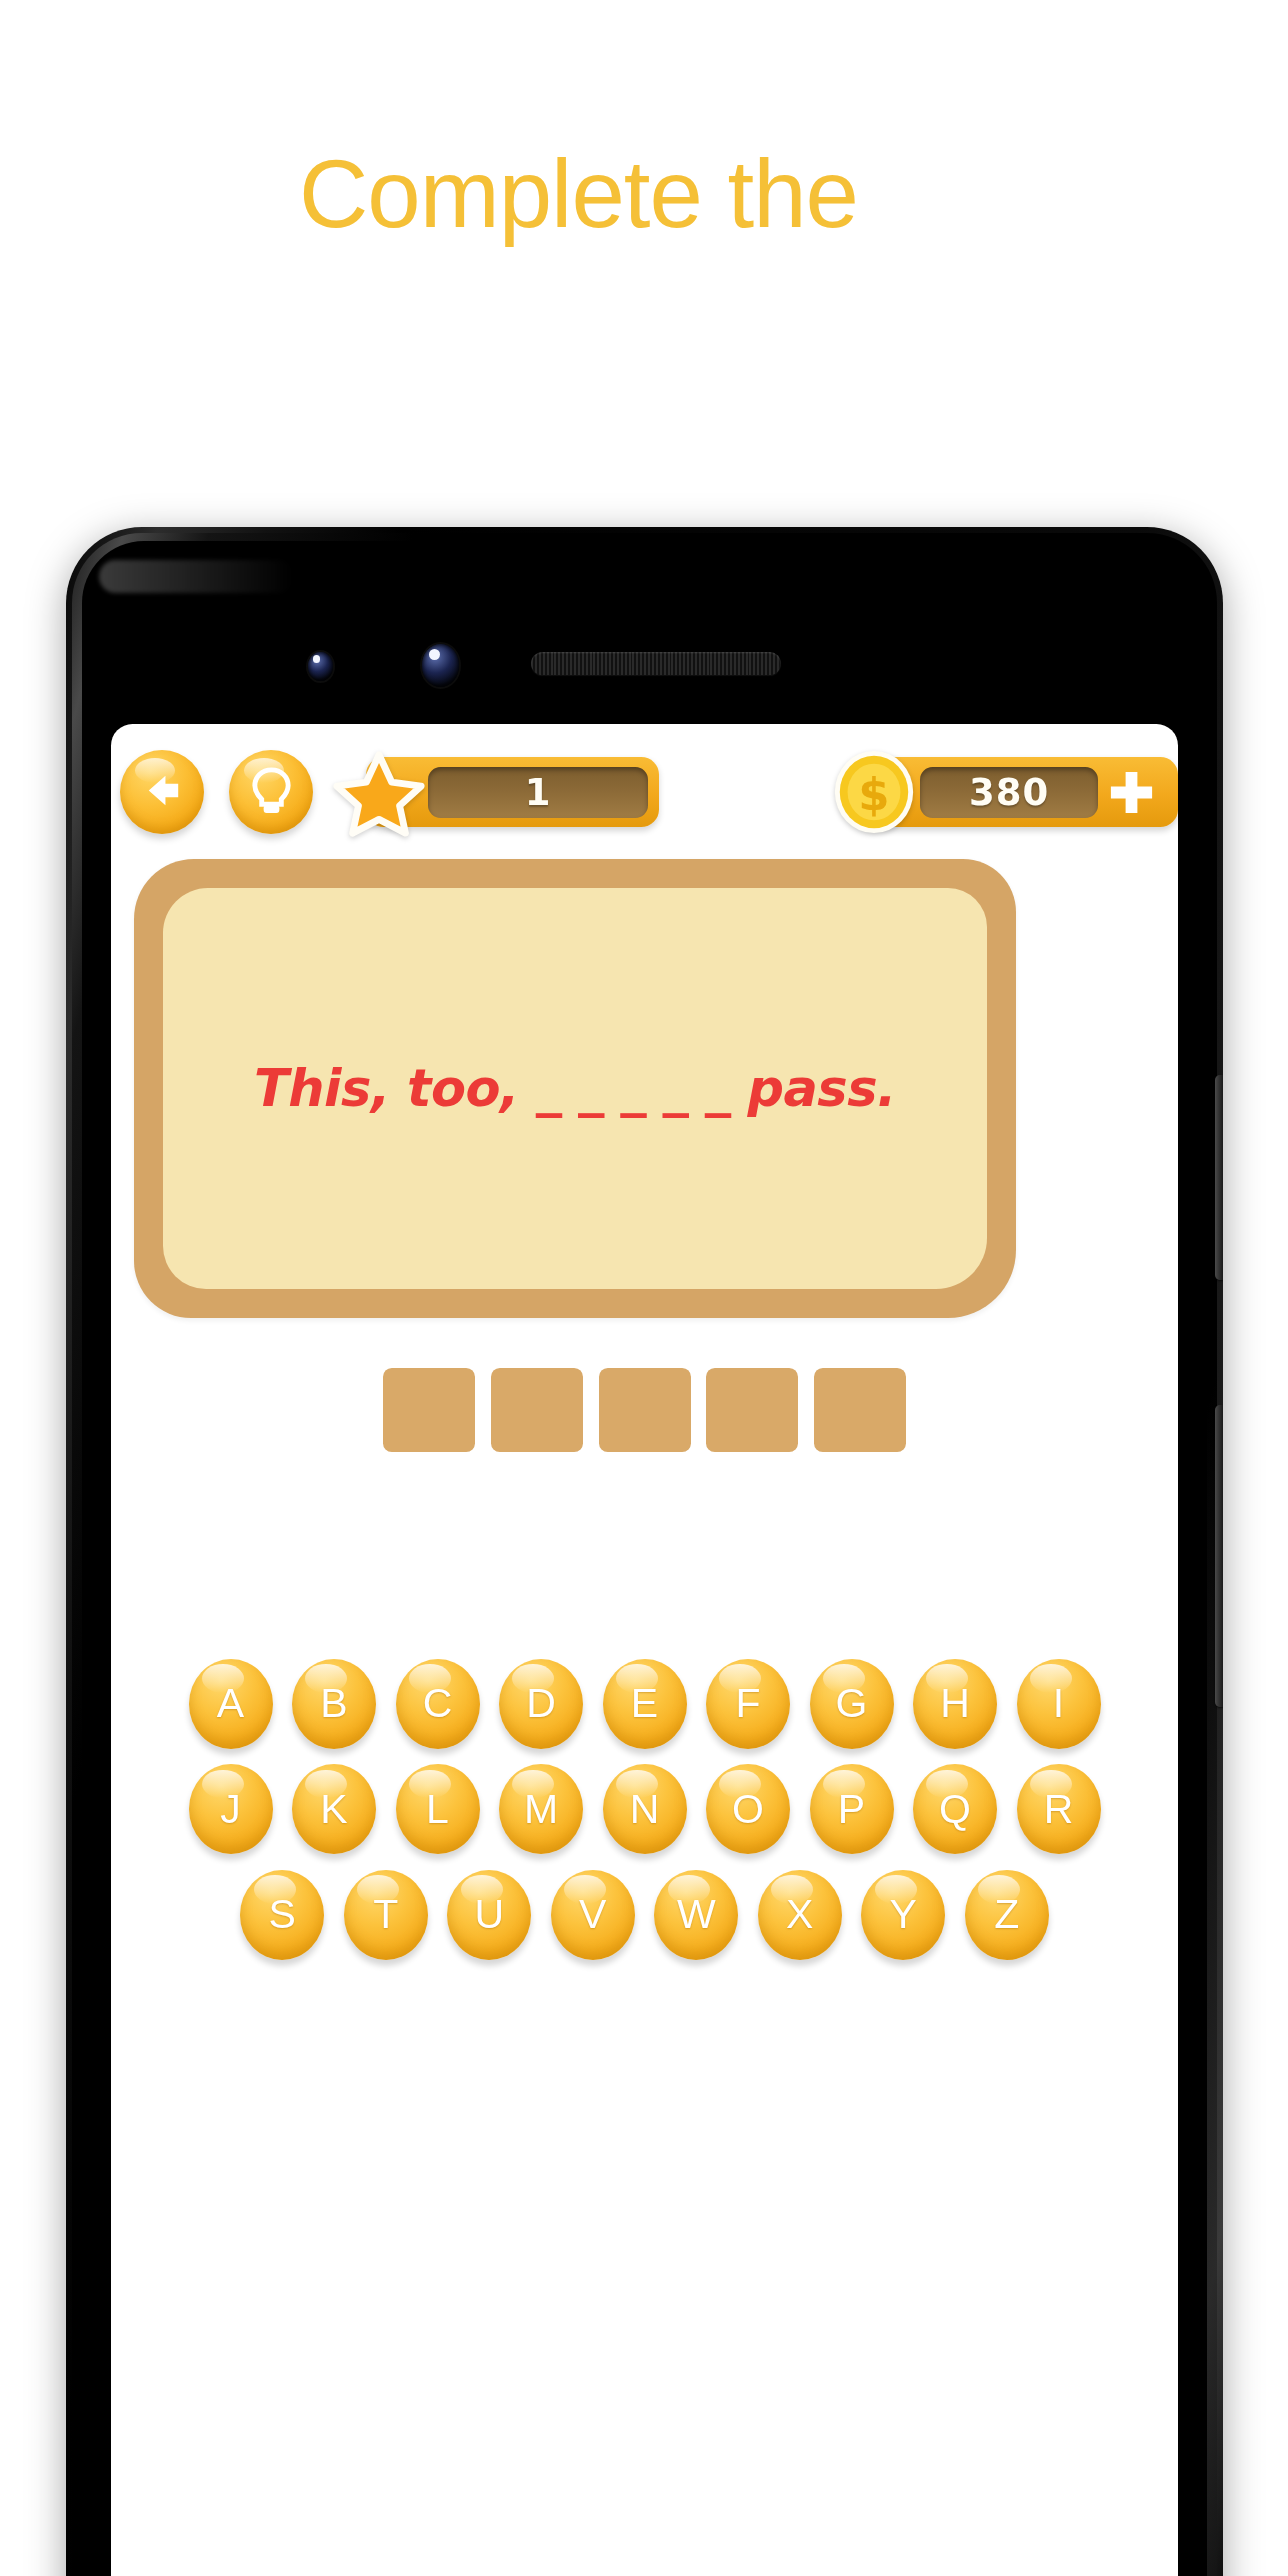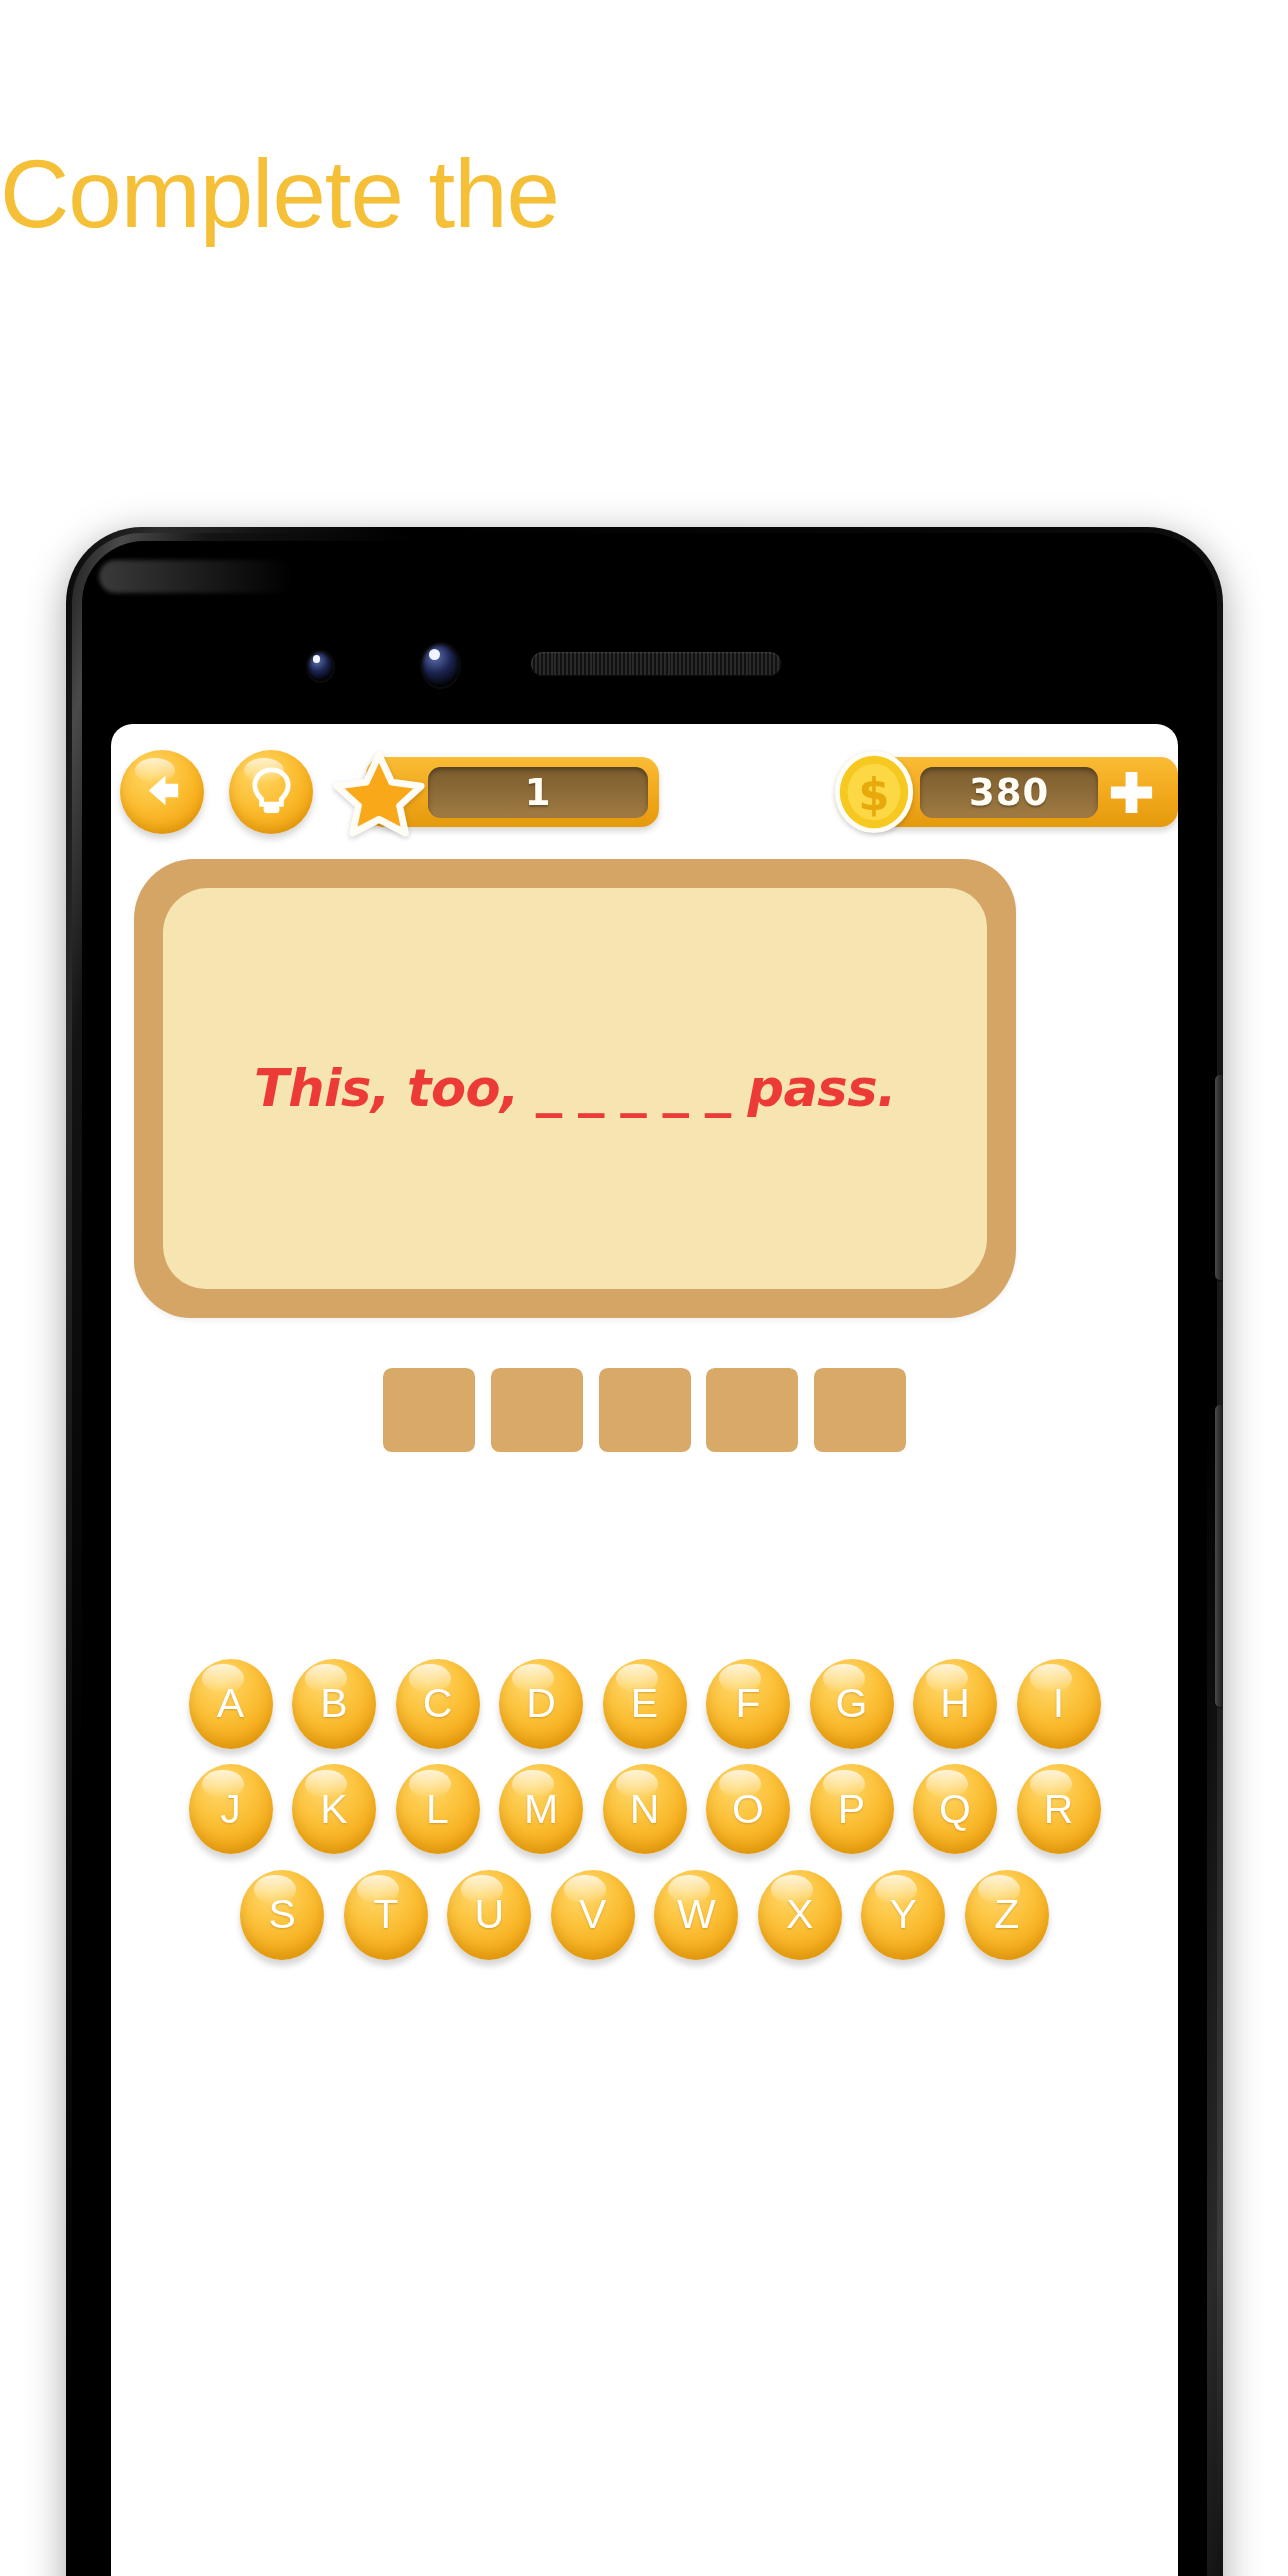--- a/index.html
+++ b/index.html
@@ -18,21 +18,21 @@
     height: 2576px;
     background: #ffffff;
   }
 
   
   .headline {
     position: absolute;
     top: 137px;
     left: 0;
     width: 1157px;
-    text-align: left;
+    text-align: center;
     color: #f5c037;
     font-size: 96px;
     line-height: 1.18;
     font-weight: 400;
     letter-spacing: -1px;
     font-family: "Liberation Sans", sans-serif;
   }
   .headline .l1, .headline .l2 { display: block; }
 
   

